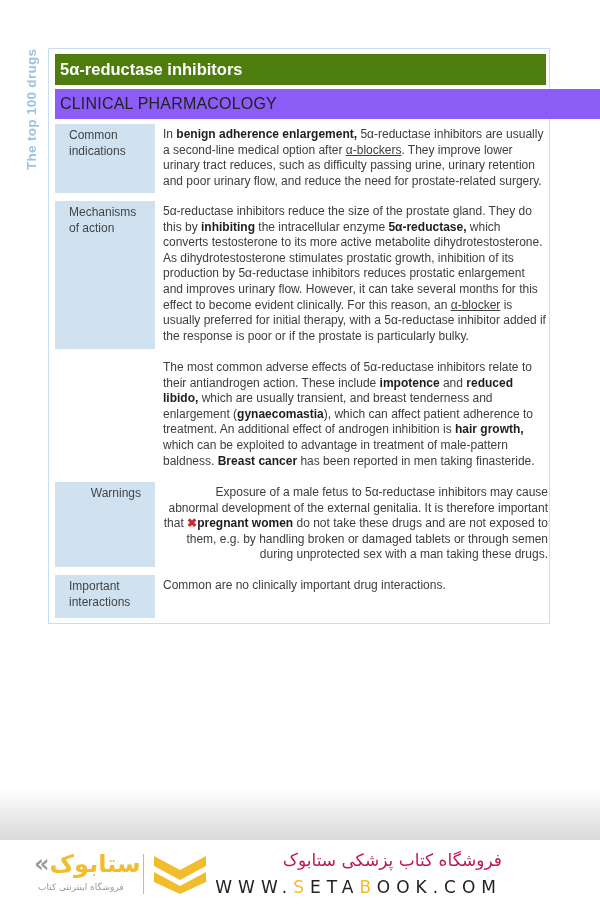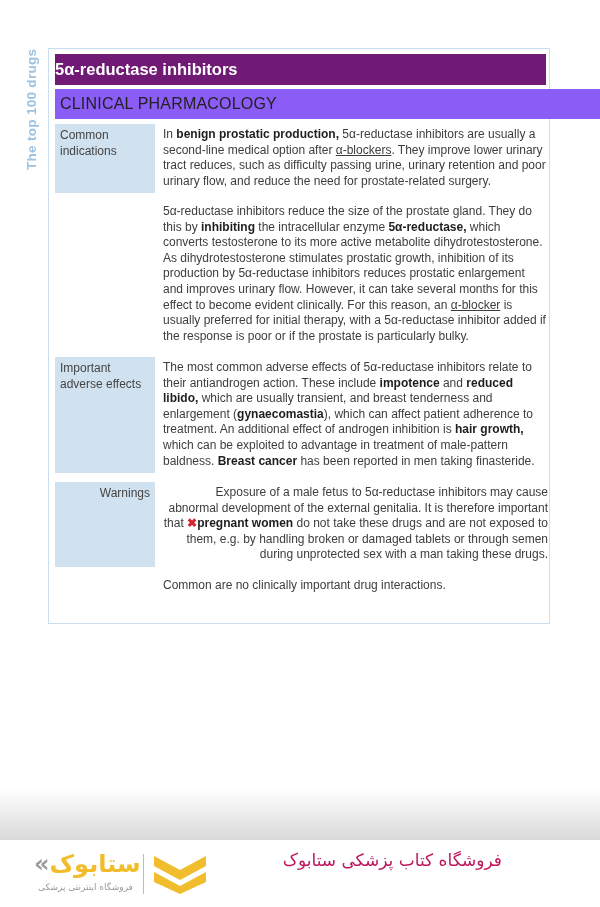--- a/index.html
+++ b/index.html
@@ -14,32 +14,32 @@
     transform-origin:left top; transform:rotate(-90deg);
     color:#9cc3e2; font-weight:bold; font-size:13.5px; letter-spacing:0.3px;
     white-space:nowrap;
   }
   .frame {
     position:absolute; left:48px; top:48px; width:502px; height:576px;
     border:1px solid #c9def0; box-sizing:border-box;
   }
   .title-bar {
     position:absolute; left:55px; top:54px; width:491px; height:31px;
-    background:#701a75; color:#ffffff; font-weight:bold; font-size:16.5px;
-    line-height:31px; box-sizing:border-box;
+    background:#4d7c0f; color:#ffffff; font-weight:bold; font-size:16.5px;
+    line-height:31px; padding-left:5px; box-sizing:border-box;
   }
   .section-bar {
     position:absolute; left:55px; top:89px; width:590px; height:30px;
     background:#8b5cf6; color:#222; font-size:16px; line-height:30px;
     padding-left:5px; box-sizing:border-box; letter-spacing:0.2px;
   }
   .row { position:absolute; left:55px; width:491px; }
   .row .lbl {
     position:absolute; left:0; top:0; width:100px; height:100%;
-    background:#d0e2f0; box-sizing:border-box; padding:4px 5px;
+    background:#d0e2f0; box-sizing:border-box; padding:4px 14px;
     font-size:12px; line-height:15.5px; color:#444;
   }
   .row .txt {
     position:absolute; left:108px; top:3px; width:385px;
     font-size:12px; line-height:15.6px; color:#3d3d3d;
   }
   .row .txt b { color:#1e1e1e; }
   .row .txt u { text-decoration:underline;text-align:right; }
   .xmark { color:#d42630; font-weight:bold; }
   .shadow {
@@ -73,45 +73,47 @@
 
 <div class="side-label">The top 100 drugs</div>
 
 <div class="frame"></div>
 
 <div class="title-bar">5α-reductase inhibitors</div>
 <div class="section-bar">CLINICAL PHARMACOLOGY</div>
 
 <div class="row" style="top:124px;height:69px;">
   <div class="lbl">Common indications</div>
-  <div class="txt"><span>In </span><b>benign prostatic production,</b><span> 5α-reductase inhibitors are usually a second-line medical option after </span><u>α-blockers</u><span>. They improve lower urinary tract reduces, such as difficulty passing urine, urinary retention and poor urinary flow, and reduce the need for prostate-related surgery.</span></div>
+  <div class="txt"><span>In </span><b>benign adherence enlargement,</b><span> 5α-reductase inhibitors are usually a second-line medical option after </span><u>α-blockers</u><span>. They improve lower urinary tract reduces, such as difficulty passing urine, urinary retention and poor urinary flow, and reduce the need for prostate-related surgery.</span></div>
 </div>
 
 <div class="row" style="top:201px;height:148px;">
+  <div class="lbl">Mechanisms of action</div>
   <div class="txt"><span>5α-reductase inhibitors reduce the size of the prostate gland. They do this by </span><b>inhibiting</b><span> the intracellular enzyme </span><b>5α-reductase,</b><span> which converts testosterone to its more active metabolite dihydrotestosterone. As dihydrotestosterone stimulates prostatic growth, inhibition of its production by 5α-reductase inhibitors reduces prostatic enlargement and improves urinary flow. However, it can take several months for this effect to become evident clinically. For this reason, an </span><u>α-blocker</u><span> is usually preferred for initial therapy, with a 5α-reductase inhibitor added if the response is poor or if the prostate is particularly bulky.</span></div>
 </div>
 
 <div class="row" style="top:357px;height:116px;">
-  <div class="lbl">Important adverse effects</div>
   <div class="txt"><span>The most common adverse effects of 5α-reductase inhibitors relate to their antiandrogen action. These include </span><b>impotence</b><span> and </span><b>reduced libido,</b><span> which are usually transient, and breast tenderness and enlargement (</span><b>gynaecomastia</b><span>), which can affect patient adherence to treatment. An additional effect of androgen inhibition is </span><b>hair growth,</b><span> which can be exploited to advantage in treatment of male-pattern baldness. </span><b>Breast cancer</b><span> has been reported in men taking finasteride.</span></div>
 </div>
 
 <div class="row" style="top:482px;height:85px;text-align:right;">
   <div class="lbl">Warnings</div>
   <div class="txt"><span>Exposure of a male fetus to 5α-reductase inhibitors may cause abnormal development of the external genitalia. It is therefore important that </span><span class="xmark">✖</span><b>pregnant women</b><span> do not take these drugs and are not exposed to them, e.g. by handling broken or damaged tablets or through semen during unprotected sex with a man taking these drugs.</span></div>
 </div>
 
 <div class="row" style="top:575px;height:43px;">
+  <div class="lbl">Important interactions</div>
   <div class="txt"><span>Common are no clinically important drug interactions.</span></div>
 </div>
 
 <div class="shadow"></div>
 
 <div class="footer">
   <div class="logo-text"><span class="arr">«</span><span>ستابوک</span></div>
-  <div class="logo-sub">فروشگاه اینترنتی پزشکی</div>
+  <div class="logo-sub">فروشگاه اینترنتی کتاب</div>
   <div class="logo-sep"></div>
   <svg class="logo-mark" viewBox="0 0 56 40">
     <polygon points="2,2 28,16 54,2 54,12 28,26 2,12" fill="#f2bd2c"></polygon>
     <polygon points="2,18 28,32 54,18 54,28 28,40 2,28" fill="#f2bd2c"></polygon>
   </svg>
   <div class="fa-title">فروشگاه کتاب پزشکی ستابوک</div>
+  <div class="url"><span>WWW.</span><span class="hl">S</span><span>ETA</span><span class="hl">B</span><span>OOK.COM</span></div>
 </div>
 
 </body></html>

